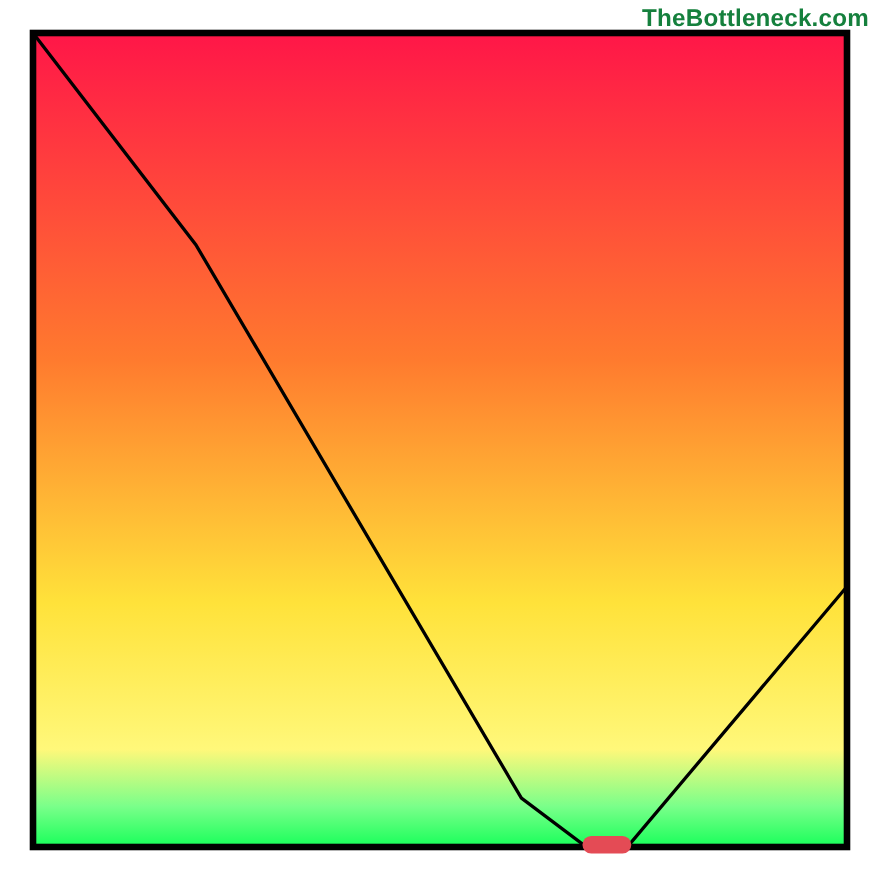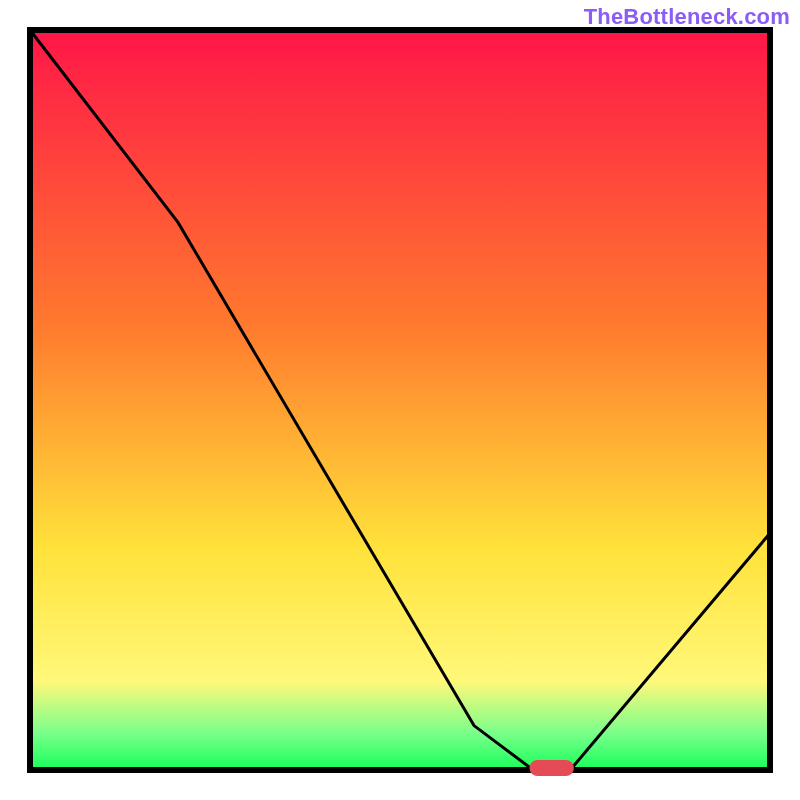--- a/index.html
+++ b/index.html
@@ -12,21 +12,21 @@
   }
   .stage {
     position: relative;
     width: 800px;
     height: 800px;
   }
   .watermark {
     position: absolute;
     top: 4px;
     right: 10px;
-    color: #8b5cf6;
+    color: #15803d;
     font-size: 22px;
     font-weight: 600;
     letter-spacing: 0.2px;
     z-index: 5;
   }
   svg {
     display: block;
   }
 </style>
 </head>

